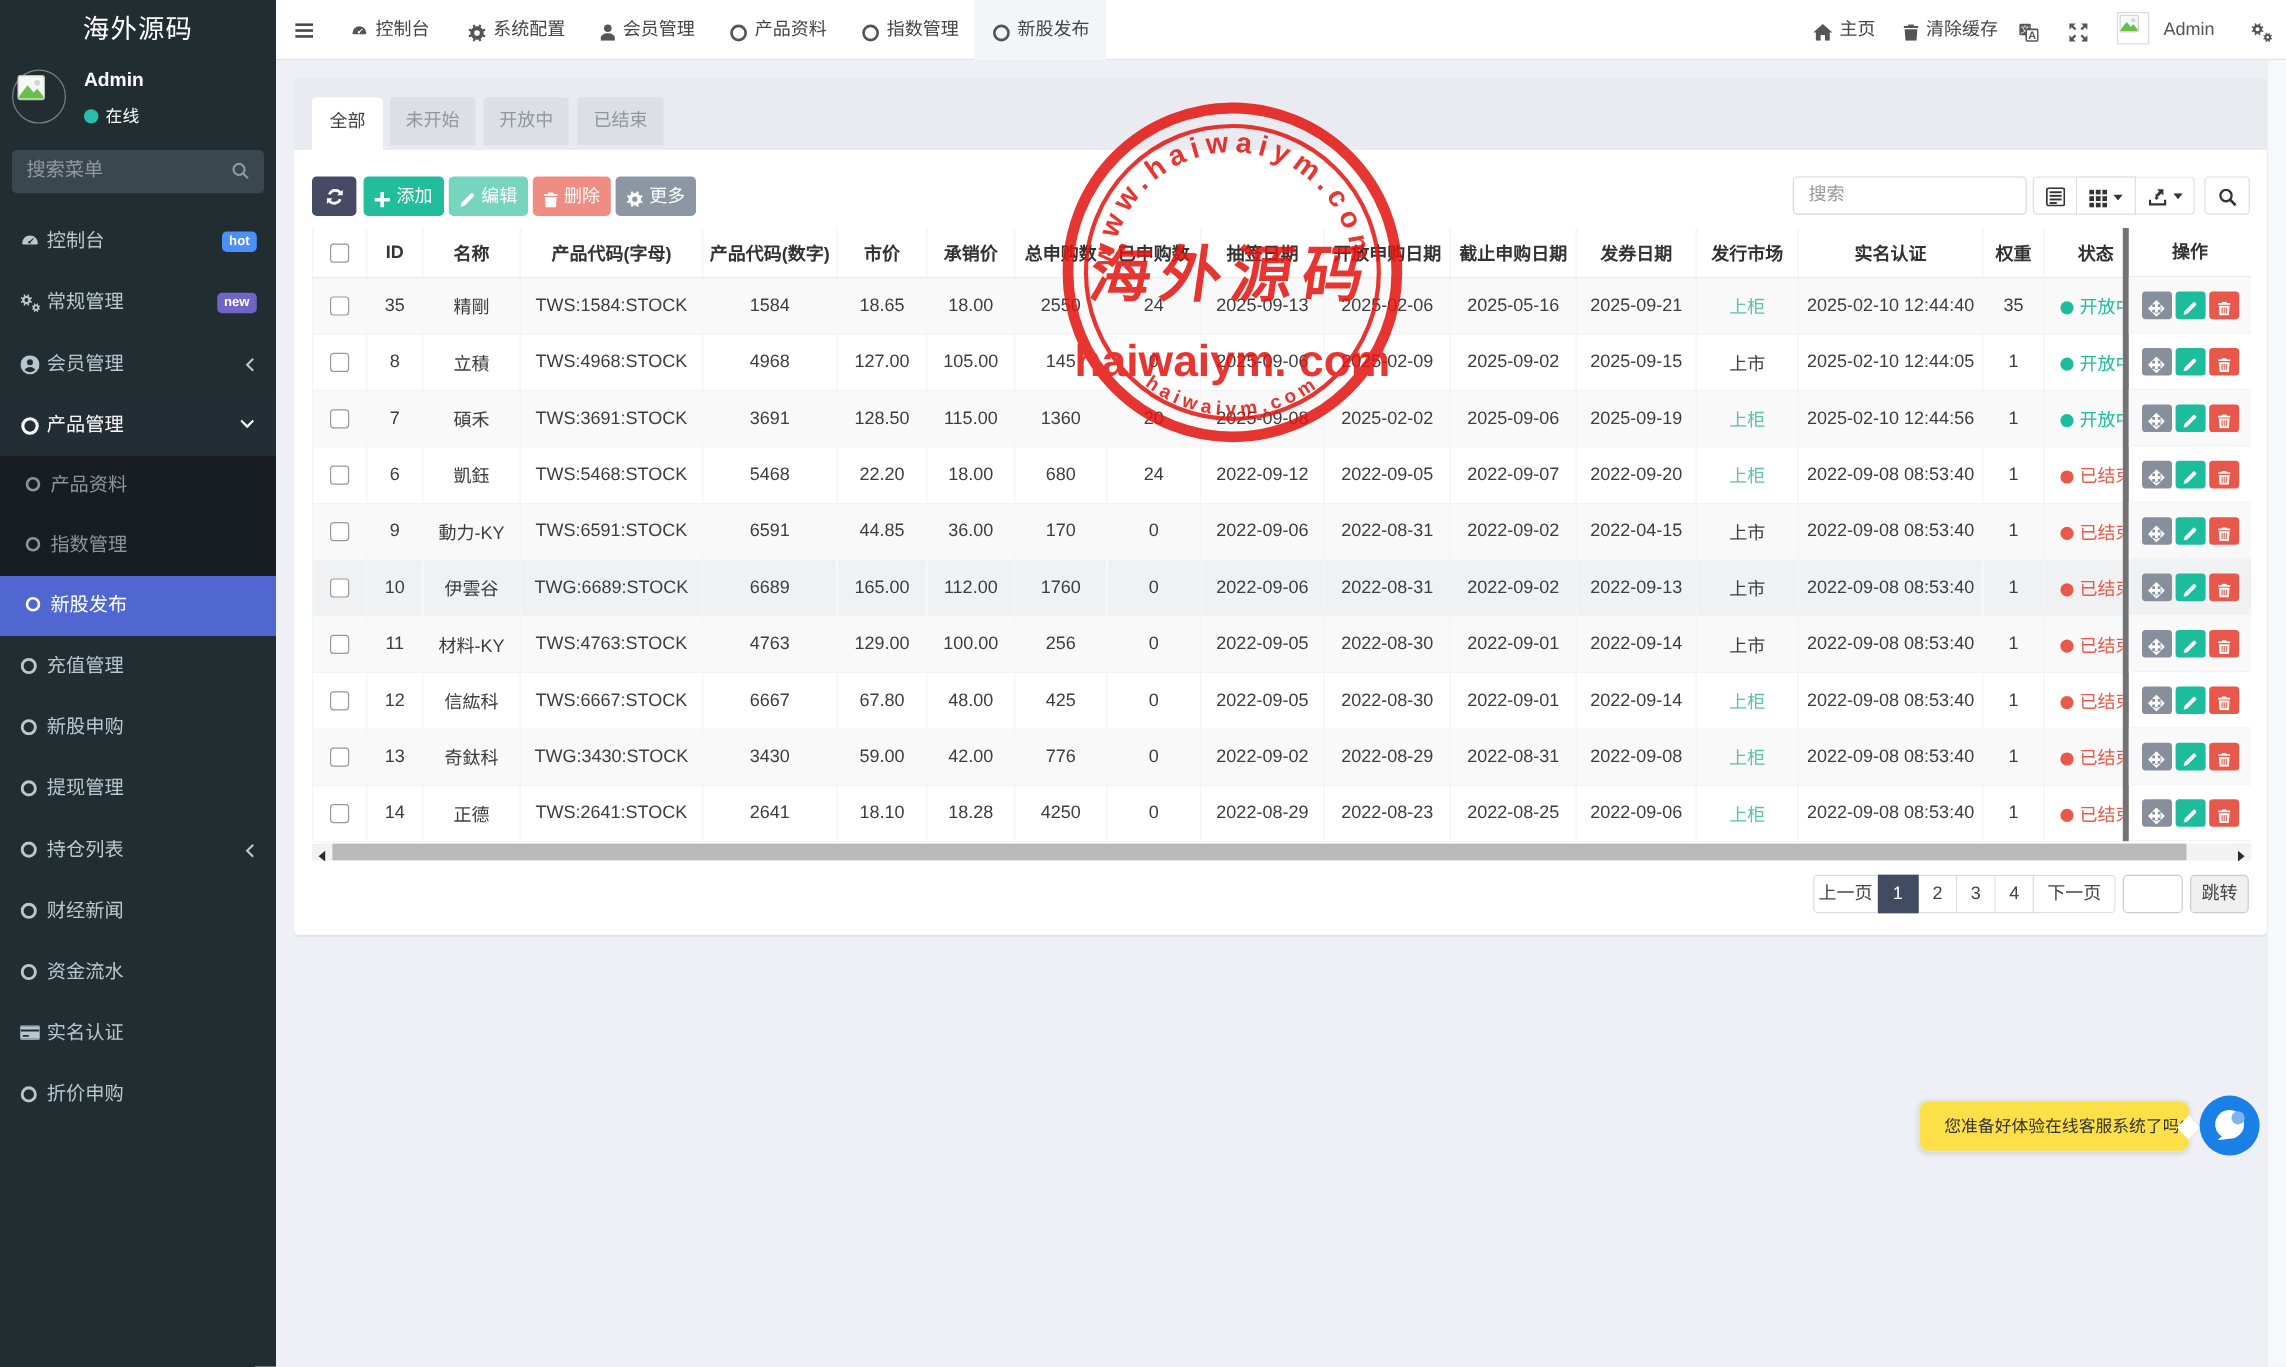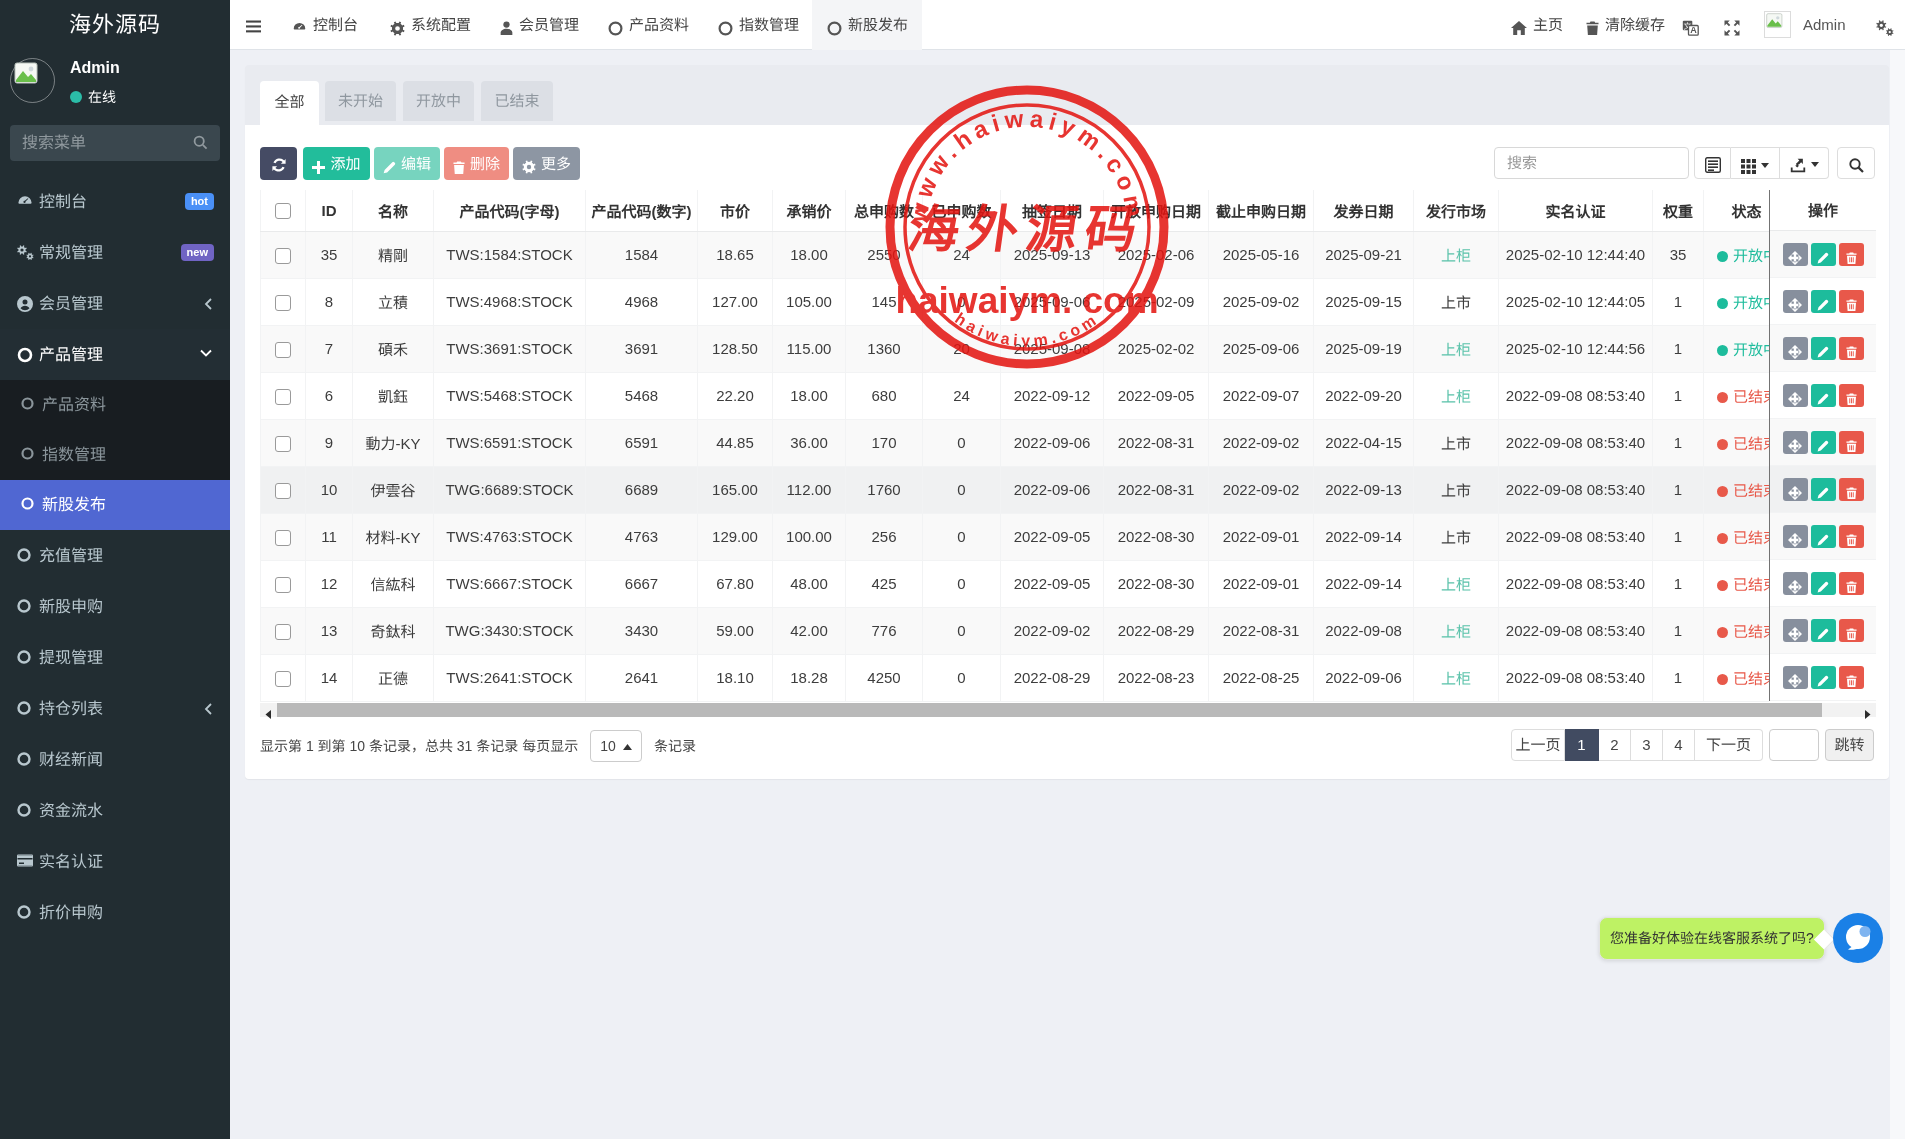--- a/index.html
+++ b/index.html
@@ -51,21 +51,21 @@
 
 #twrap{position:absolute;left:15px;top:125px;width:1509px;height:512px;overflow:hidden}
 table{border-collapse:collapse;table-layout:fixed;width:1529px;background:#fff}
 th,td{border:1px solid #f2f3f4;border-top:none;text-align:center;font-weight:normal;overflow:hidden;white-space:nowrap}
 th{height:41px;font-weight:bold;font-size:15px;color:#333;border-bottom:1px solid #e9eaeb}
 td{height:47px;font-size:15px;color:#3d3d3d}
 tr.odd td{background:#f9f9f9}
 tr.hov td{background:#f0f1f2}
 .cb{display:inline-block;width:16px;height:16px;border:1px solid #9a9a9a;border-radius:3px;background:#fff;vertical-align:middle}
 
-#opcol{position:absolute;left:1524px;top:125px;width:107px;height:511px;background:#fff;border-left:1px solid #737373}
+#opcol{position:absolute;left:1524px;top:125px;width:107px;height:511px;background:#fff;border-left:5px solid #737373}
 #opcol .oph{height:41px;line-height:41px;text-align:center;font-weight:bold;font-size:15px;border-bottom:1px solid #e9eaeb}
 #opcol .opr{height:47px;border-bottom:1px solid #f2f3f4;text-align:center;padding-top:12px;white-space:nowrap}
 #opcol .opr.odd{background:#f9f9f9}
 #opcol .opr.hov{background:#f0f1f2}
 .ab{display:inline-block;width:25px;height:23px;border-radius:3px;margin:0 1.5px;text-align:center;padding-top:5px}
 .ab svg{display:inline-block}
 
 .dot{display:inline-block;width:11px;height:11px;border-radius:50%;vertical-align:-1px;margin-right:5px}
 .stxt-g{color:#1dbc9c}.stxt-r{color:#e8594a}
 
@@ -76,21 +76,21 @@
 #pgleft{position:absolute;left:15px;top:665px;font-size:14px;color:#454545;line-height:32px;white-space:nowrap}
 #psize{display:inline-block;width:52px;height:32px;border:1px solid #ccc;border-radius:4px;background:#fff;text-align:center;line-height:30px;color:#454545;margin:0 8px;vertical-align:top}
 #pgright{position:absolute;right:15px;top:664px;white-space:nowrap}
 .pgi{display:inline-block;height:32px;line-height:30px;border:1px solid #ddd;border-left:none;background:#fff;color:#454545;text-align:center;font-size:15px;vertical-align:top}
 .pgi.first{border-left:1px solid #ddd;border-radius:4px 0 0 4px}
 .pgi.last{border-radius:0 4px 4px 0}
 .pgi.on{background:#414b61;border-color:#414b61;color:#fff}
 #jinput{display:inline-block;width:50px;height:32px;border:1px solid #ccc;border-radius:4px;background:#fff;margin-left:6px;vertical-align:top}
 #jbtn{display:inline-block;width:49px;height:32px;line-height:30px;border:1px solid #ccc;border-radius:4px;background:#f0f0f0;color:#454545;text-align:center;font-size:15px;margin-left:6px;vertical-align:top}
 
-#chatmsg{position:absolute;left:1599px;top:917px;width:226px;height:43px;background:#bef264;border:1px solid #e3e3e3;border-radius:8px;box-shadow:0 1px 4px rgba(0,0,0,.12);line-height:41px;text-align:center;font-size:14px;color:#333}
+#chatmsg{position:absolute;left:1599px;top:917px;width:226px;height:43px;background:#fde047;border:1px solid #e3e3e3;border-radius:8px;box-shadow:0 1px 4px rgba(0,0,0,.12);line-height:41px;text-align:right;font-size:14px;color:#333}
 #chatmsg:after{content:"";position:absolute;right:-8px;top:14px;width:14px;height:14px;background:#fff;border-right:1px solid #e3e3e3;border-top:1px solid #e3e3e3;transform:rotate(45deg)}
 #chatbtn{position:absolute;left:1833px;top:913px;width:50px;height:50px;border-radius:50%;background:#1a80e6}
 </style>
 </head>
 <body>
 <div id="app">
 <aside id="sidebar">
   <div id="logo">海外源码</div>
   <div id="userp">
     <div id="uava">
@@ -590,23 +590,20 @@
 </div>
 <div id="hscroll">
         <span class="arr" style="left:0"><svg width="7" height="9" viewBox="0 0 7 9" style="margin-top:2px">
             <path d="M6 0 L6 9 L0.5 4.5 Z" fill="#2b2b2b"></path>
           </svg></span>
         <span class="thumb"></span>
         <span class="arr" style="right:0"><svg width="7" height="9" viewBox="0 0 7 9" style="margin-top:2px">
             <path d="M1 0 L1 9 L6.5 4.5 Z" fill="#2b2b2b"></path>
           </svg></span>
       </div>
-<div id="pgleft">显示第 1 到第 10 条记录，总共 31 条记录 每页显示 <span id="psize">10 <svg width="9" height="6" viewBox="0 0 9 6" style="display:inline-block;vertical-align:1px;margin-left:3px">
-            <path d="M0 6 L9 6 L4.5 0 Z" fill="#333"></path>
-          </svg></span> 条记录</div>
 <div id="pgright"><span class="pgi first" style="width:54px">上一页</span><span class="pgi on" style="width:34px">1</span><span class="pgi" style="width:32px">2</span><span class="pgi" style="width:32px">3</span><span class="pgi" style="width:32px">4</span><span class="pgi last" style="width:68px">下一页</span><span id="jinput"></span><span id="jbtn">跳转</span></div>
 </section>
 <svg id="stampsvg" width="300" height="300" viewBox="0 0 300 300" style="position:absolute;left:877px;top:77px;opacity:.86;z-index:9">
 <g fill="none" stroke="#e41410">
 <circle cx="150" cy="150" r="137" stroke-width="9"></circle>
 <circle cx="150" cy="150" r="122" stroke-width="3.5"></circle>
 </g>
 <path id="arctop" d="M 52.6 172.5 A 100 100 0 1 1 247.4 172.5" fill="none"></path>
 <text font-family="Liberation Sans" font-size="24" font-weight="bold" fill="#e41410" letter-spacing="5"><textPath href="#arctop" startOffset="50%" text-anchor="middle">www.haiwaiym.com</textPath></text>
 <path id="arcbot" d="M 52.5 218.3 A 119 119 0 0 0 247.5 218.3" fill="none"></path>

